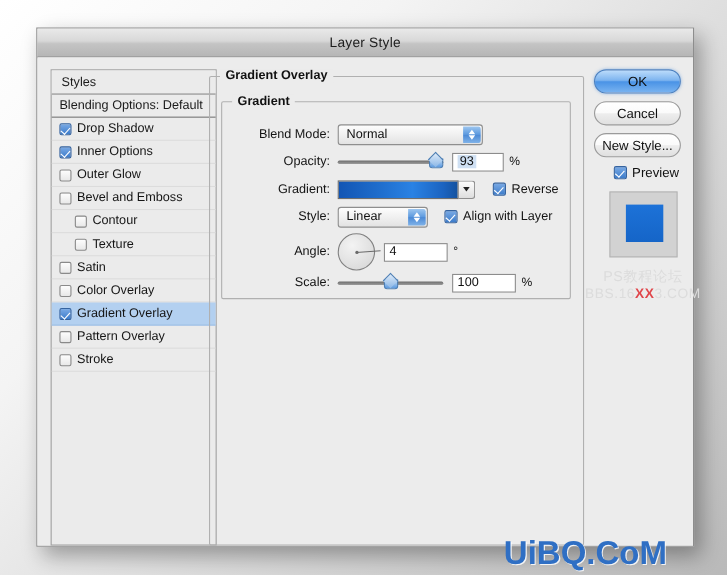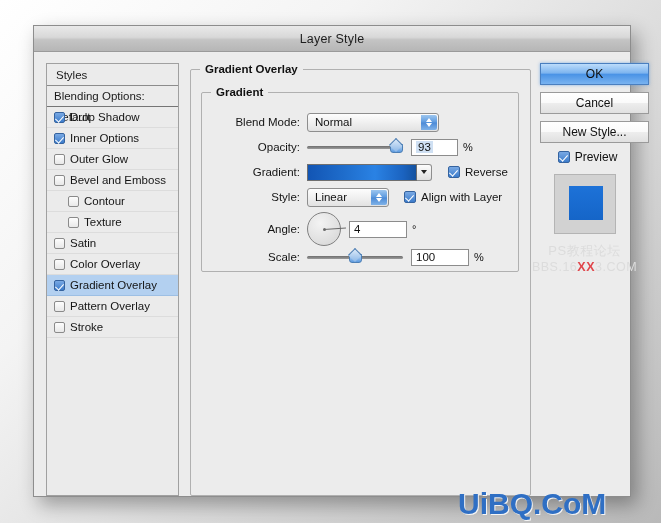--- a/index.html
+++ b/index.html
@@ -35,21 +35,21 @@
     font-size: 12.5px; color: #1d1d1d; letter-spacing: .2px;
   }
   #body {
     position: absolute; left: 0; right: 0; top: 27px; bottom: 0;
     background: #ececec;
   }
 
   
   #styles-panel {
     position: absolute; left: 12px; top: 10px;
-    width: 133px; height: 433px;
+    width: 151px; height: 433px;
     background: #ebebeb;
     border: 1px solid #a0a0a0;
     box-sizing: border-box;
   }
   .styles-head {
     height: 22px; line-height: 22px;
     padding-left: 9px;
     font-size: 11.5px; color: #1b1b1b;
     background: #ebebeb;
     border-bottom: 1px solid #8c8c8c;
@@ -259,23 +259,23 @@
     background: #6a6a6a;
     transform-origin: 0 50%;
   }
 
   
   #right-panel {
     position: absolute; left: 506px; top: 10px;
     width: 82px;
   }
   .btn {
-    width: 109px; height: 22px;
+    width: 79px; height: 22px;
     margin-bottom: 7px;
-    border-radius: 0;
+    border-radius: 11px;
     border: 1px solid #9a9a9a;
     background: linear-gradient(to bottom,#ffffff 0%, #fafafa 48%, #ededed 52%, #e0e0e0 100%);
     font-size: 12px; color: #111;
     display: flex; align-items: center; justify-content: center;
     box-sizing: border-box;
   }
   .btn.primary {
     border-color: #4a7fbf;
     background: linear-gradient(to bottom,#bcdcfb 0%, #7db4ef 45%, #4a93e6 52%, #79b3f0 100%);
     color: #0d0d0d;

